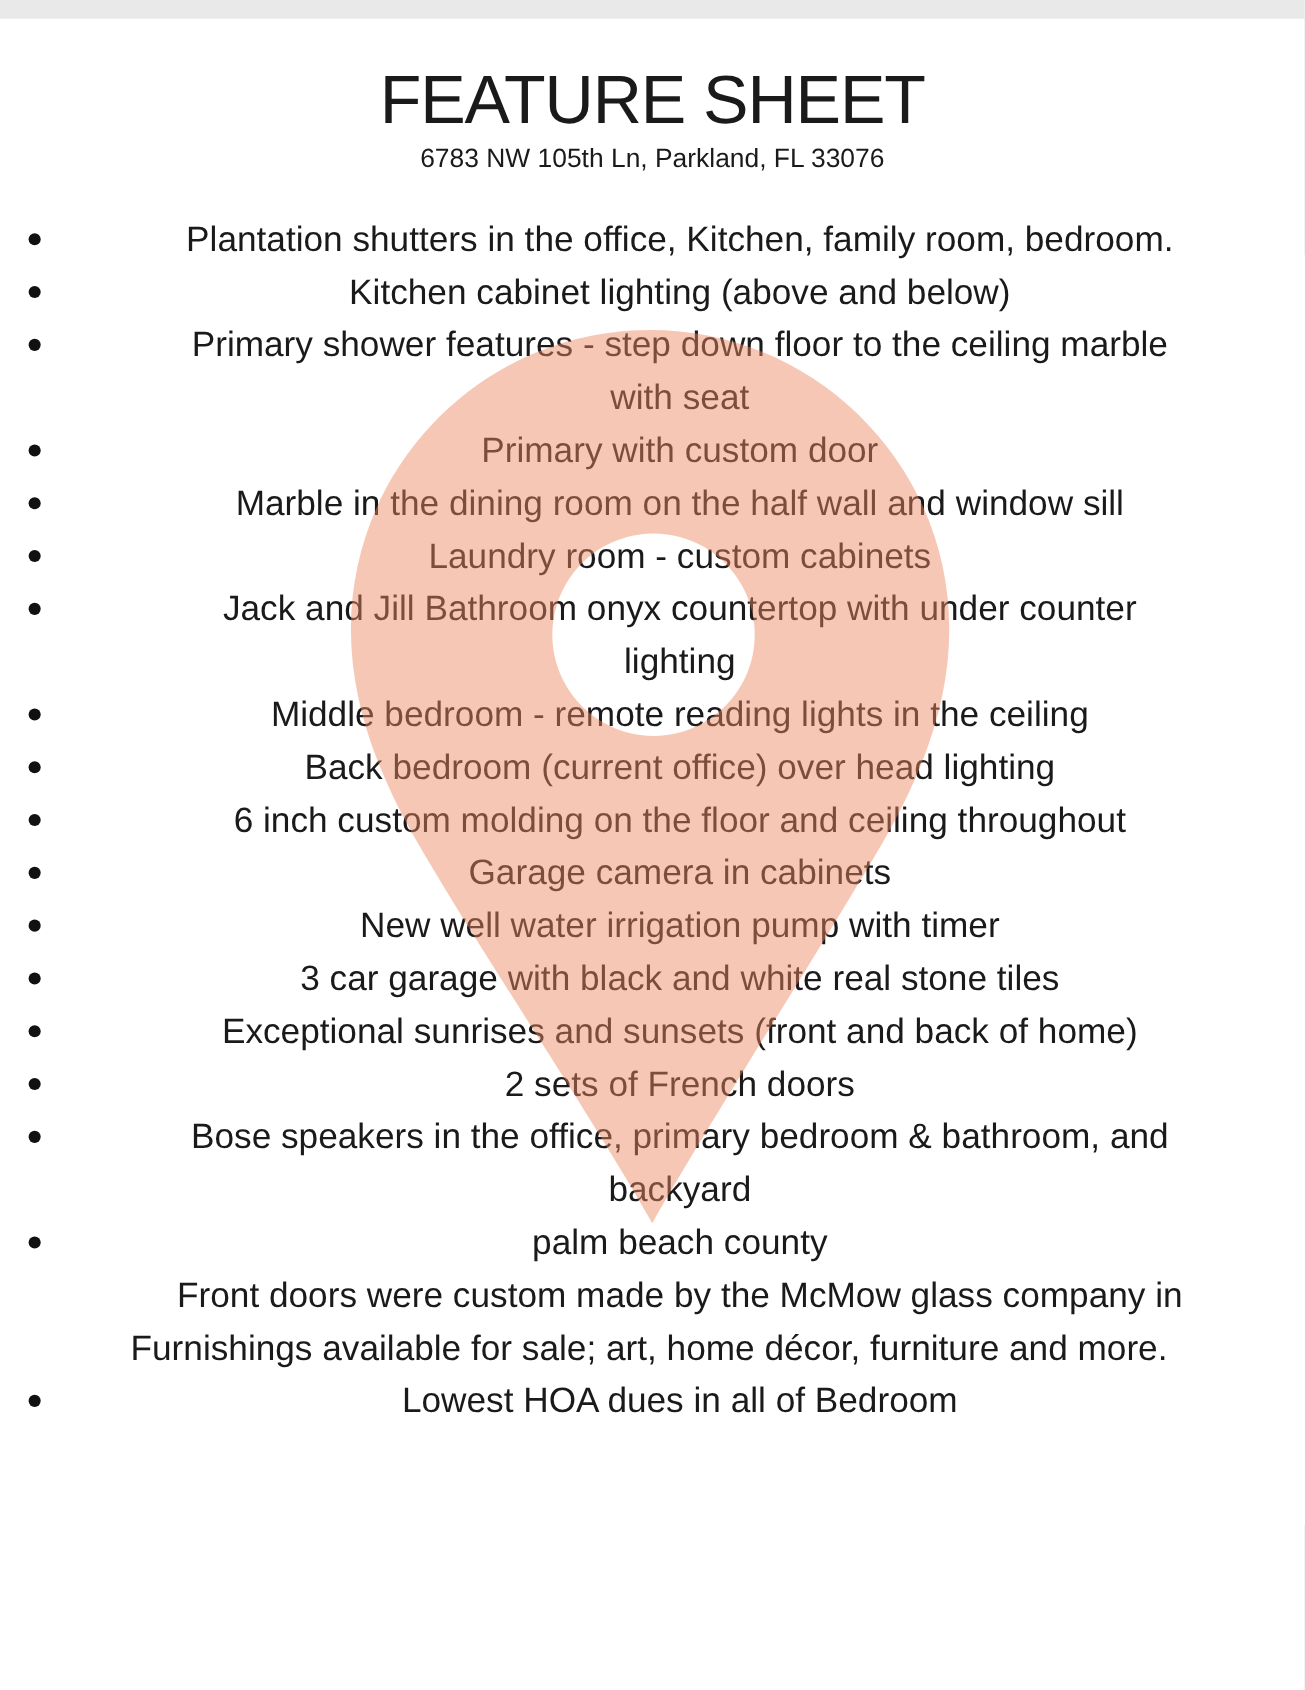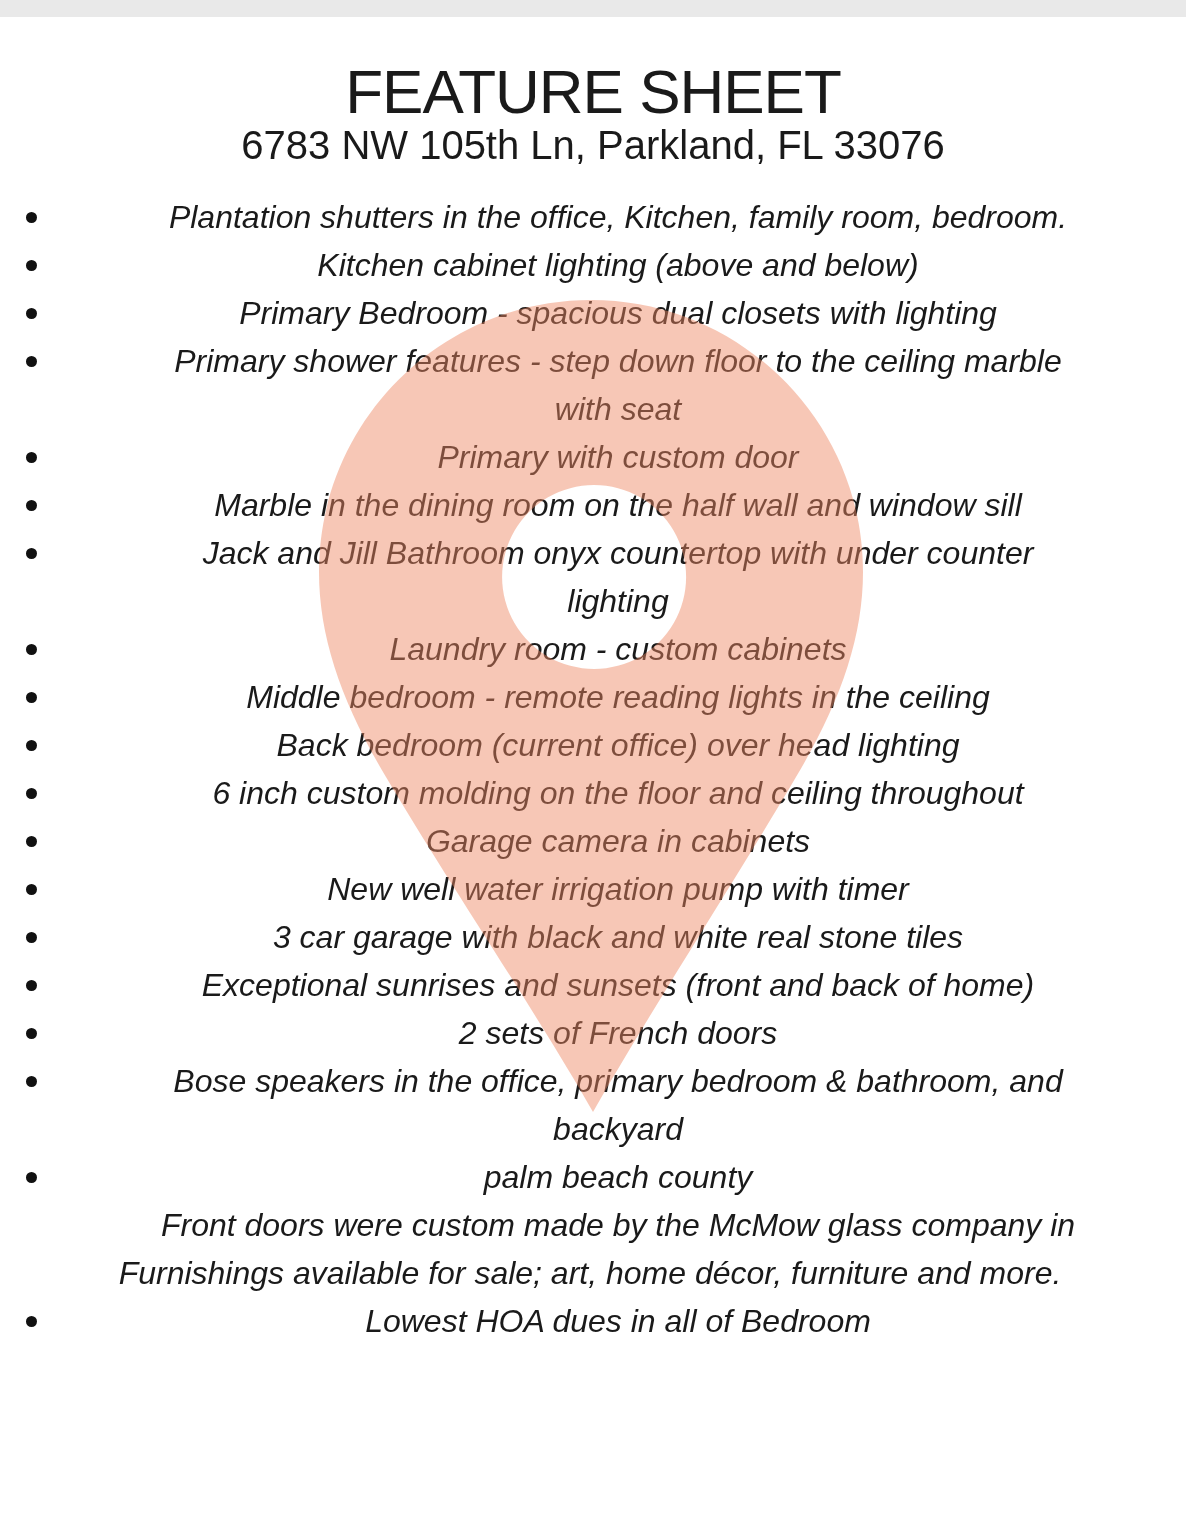--- a/index.html
+++ b/index.html
@@ -15,31 +15,30 @@
   header { position:relative; z-index:1; }
   h1.title {
     margin:42px 0 0 0;
     font-size:62px;
     line-height:1.05;
     font-weight:500;
     text-align:center;
     letter-spacing:-1px;
   }
   .address {
-    font-size:40px;
+    font-size:24px;
     line-height:42px;
     text-align:center;
     font-weight:400;
   }
   .features {
     position:relative;
     z-index:1;
     margin-top:27px;
     padding-left:50px;   
-    font-style:italic;
   }
   .item { position:relative; }
   .item .bullet {
     position:absolute;
     left:-24px;
     top:19px;
     width:11px; height:11px;
     border-radius:50%;
     background:#111111;
   }
@@ -72,43 +71,39 @@
       <div class="item">
         <span class="bullet"></span>
         <div class="line">Plantation shutters in the office, Kitchen, family room, bedroom.</div>
       </div>
       <div class="item">
         <span class="bullet"></span>
         <div class="line">Kitchen cabinet lighting (above and below)</div>
       </div>
       <div class="item">
         <span class="bullet"></span>
-        <div class="line">Primary Bedroom - spacious dual closets with lighting</div>
-      </div>
-      <div class="item">
-        <span class="bullet"></span>
         <div class="line">Primary shower features - step down floor to the ceiling marble</div>
         <div class="line">with seat</div>
       </div>
       <div class="item">
         <span class="bullet"></span>
         <div class="line">Primary with custom door</div>
       </div>
       <div class="item">
         <span class="bullet"></span>
         <div class="line">Marble in the dining room on the half wall and window sill</div>
       </div>
       <div class="item">
         <span class="bullet"></span>
-        <div class="line">Jack and Jill Bathroom onyx countertop with under counter</div>
-        <div class="line">lighting</div>
+        <div class="line">Laundry room - custom cabinets</div>
       </div>
       <div class="item">
         <span class="bullet"></span>
-        <div class="line">Laundry room - custom cabinets</div>
+        <div class="line">Jack and Jill Bathroom onyx countertop with under counter</div>
+        <div class="line">lighting</div>
       </div>
       <div class="item">
         <span class="bullet"></span>
         <div class="line">Middle bedroom - remote reading lights in the ceiling</div>
       </div>
       <div class="item">
         <span class="bullet"></span>
         <div class="line">Back bedroom (current office) over head lighting</div>
       </div>
       <div class="item">

